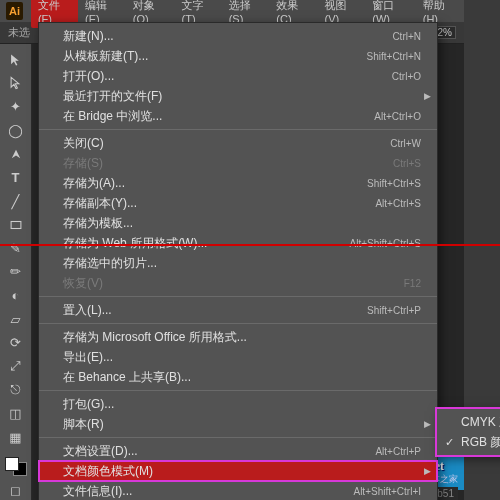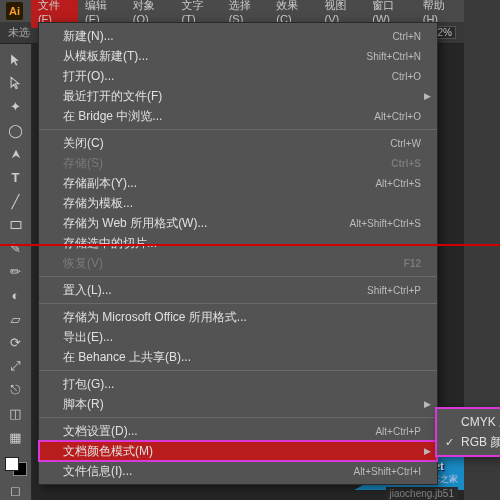--- a/index.html
+++ b/index.html
@@ -21,21 +21,21 @@
 .tool svg { width: 14px; height: 14px; fill: #ccc; }
 .swatch { width: 22px; height: 22px; margin-top: 6px; position: relative; }
 .sw-fg { position: absolute; top: 0; left: 0; width: 14px; height: 14px; background: #fff; border: 1px solid #222; }
 .sw-bg { position: absolute; bottom: 0; right: 0; width: 14px; height: 14px; background: #000; border: 1px solid #888; }
 .file-menu { position: absolute; left: 38px; top: 22px; width: 400px; background: #535353; border: 1px solid #2a2a2a; box-shadow: 3px 3px 10px rgba(0,0,0,0.5); font-size: 12px; color: #e0e0e0; padding: 3px 0; z-index: 10; }
 .fm-row { display: flex; align-items: center; height: 20px; padding: 0 16px 0 24px; position: relative; }
 .fm-label { flex: 1; }
 .fm-short { color: #bbb; font-size: 10px; }
 .fm-arrow { position: absolute; right: 6px; font-size: 9px; color: #bbb; }
 .fm-row.disabled { color: #7a7a7a; gap: 16px; }
-.fm-row.disabled .fm-short { color: #7a7a7a; font-weight: bold; }
+.fm-row.disabled .fm-short { color: #7a7a7a; }
 .fm-sep { height: 1px; background: #6a6a6a; margin: 3px 0; }
 .fm-row.highlighted { background: #b91c1c; }
 .highlight-box { outline: 2px solid #d838d8; outline-offset: -1px; }
 .submenu { position: absolute; left: 436px; top: 408px; width: 140px; background: #535353; border: 1px solid #2a2a2a; box-shadow: 3px 3px 10px rgba(0,0,0,0.5); font-size: 12px; color: #e0e0e0; padding: 3px 0; z-index: 20; }
 .sub-row { display: flex; align-items: center; height: 20px; padding: 0 12px 0 24px; position: relative; }
 .sub-check { position: absolute; left: 8px; font-size: 11px; }
 .red-line { position: absolute; left: 0; top: 244px; width: 500px; height: 2px; background: #d00000; z-index: 30; }
 .watermark { position: absolute; right: 0; bottom: 0; width: 120px; height: 70px; z-index: 5; }
 .wm-tri { position: absolute; right: 0; bottom: 10px; width: 0; height: 0; border-style: solid; border-width: 0 0 60px 110px; border-color: transparent transparent #1a8bc4 transparent; }
 .wm-text { position: absolute; right: 20px; bottom: 26px; color: #fff; font-size: 12px; font-weight: bold; text-shadow: 1px 1px 1px #005; font-family: Liberation Serif, serif; }
@@ -141,20 +141,24 @@
       <div class="fm-sep"></div>
       <div class="fm-row">
         <span class="fm-label">关闭(C)</span>
         <span class="fm-short">Ctrl+W</span>
       </div>
       <div class="fm-row disabled">
         <span class="fm-label">存储(S)</span>
         <span class="fm-short">Ctrl+S</span>
       </div>
       <div class="fm-row">
+        <span class="fm-label">存储为(A)...</span>
+        <span class="fm-short">Shift+Ctrl+S</span>
+      </div>
+      <div class="fm-row">
         <span class="fm-label">存储副本(Y)...</span>
         <span class="fm-short">Alt+Ctrl+S</span>
       </div>
       <div class="fm-row">
         <span class="fm-label">存储为模板...</span>
       </div>
       <div class="fm-row">
         <span class="fm-label">存储为 Web 所用格式(W)...</span>
         <span class="fm-short">Alt+Shift+Ctrl+S</span>
       </div>

